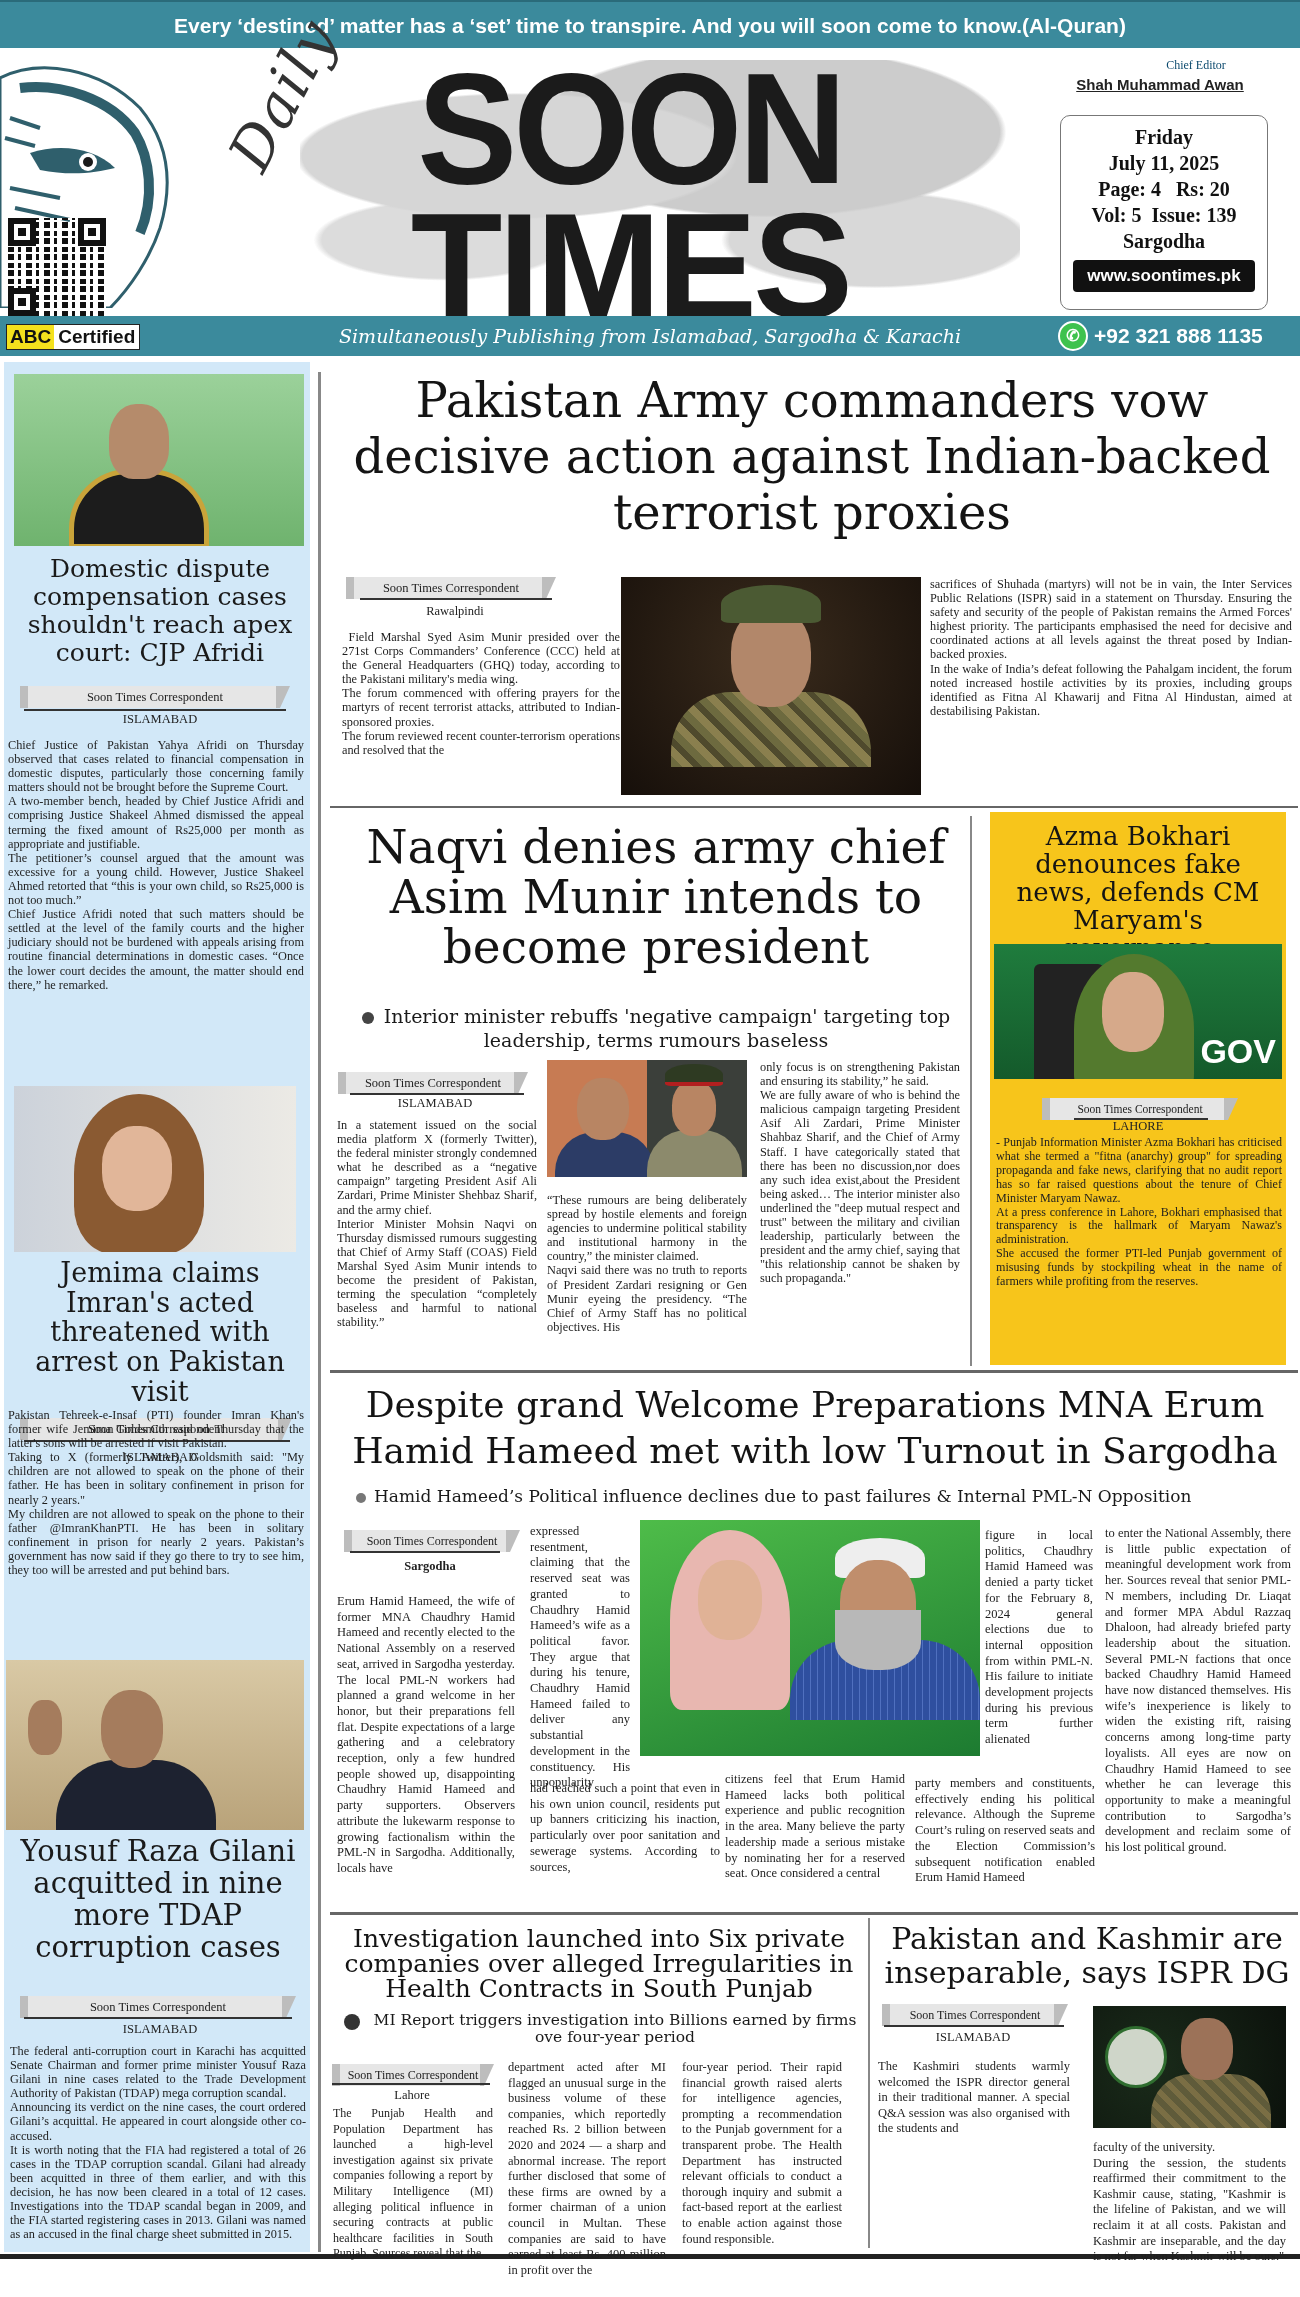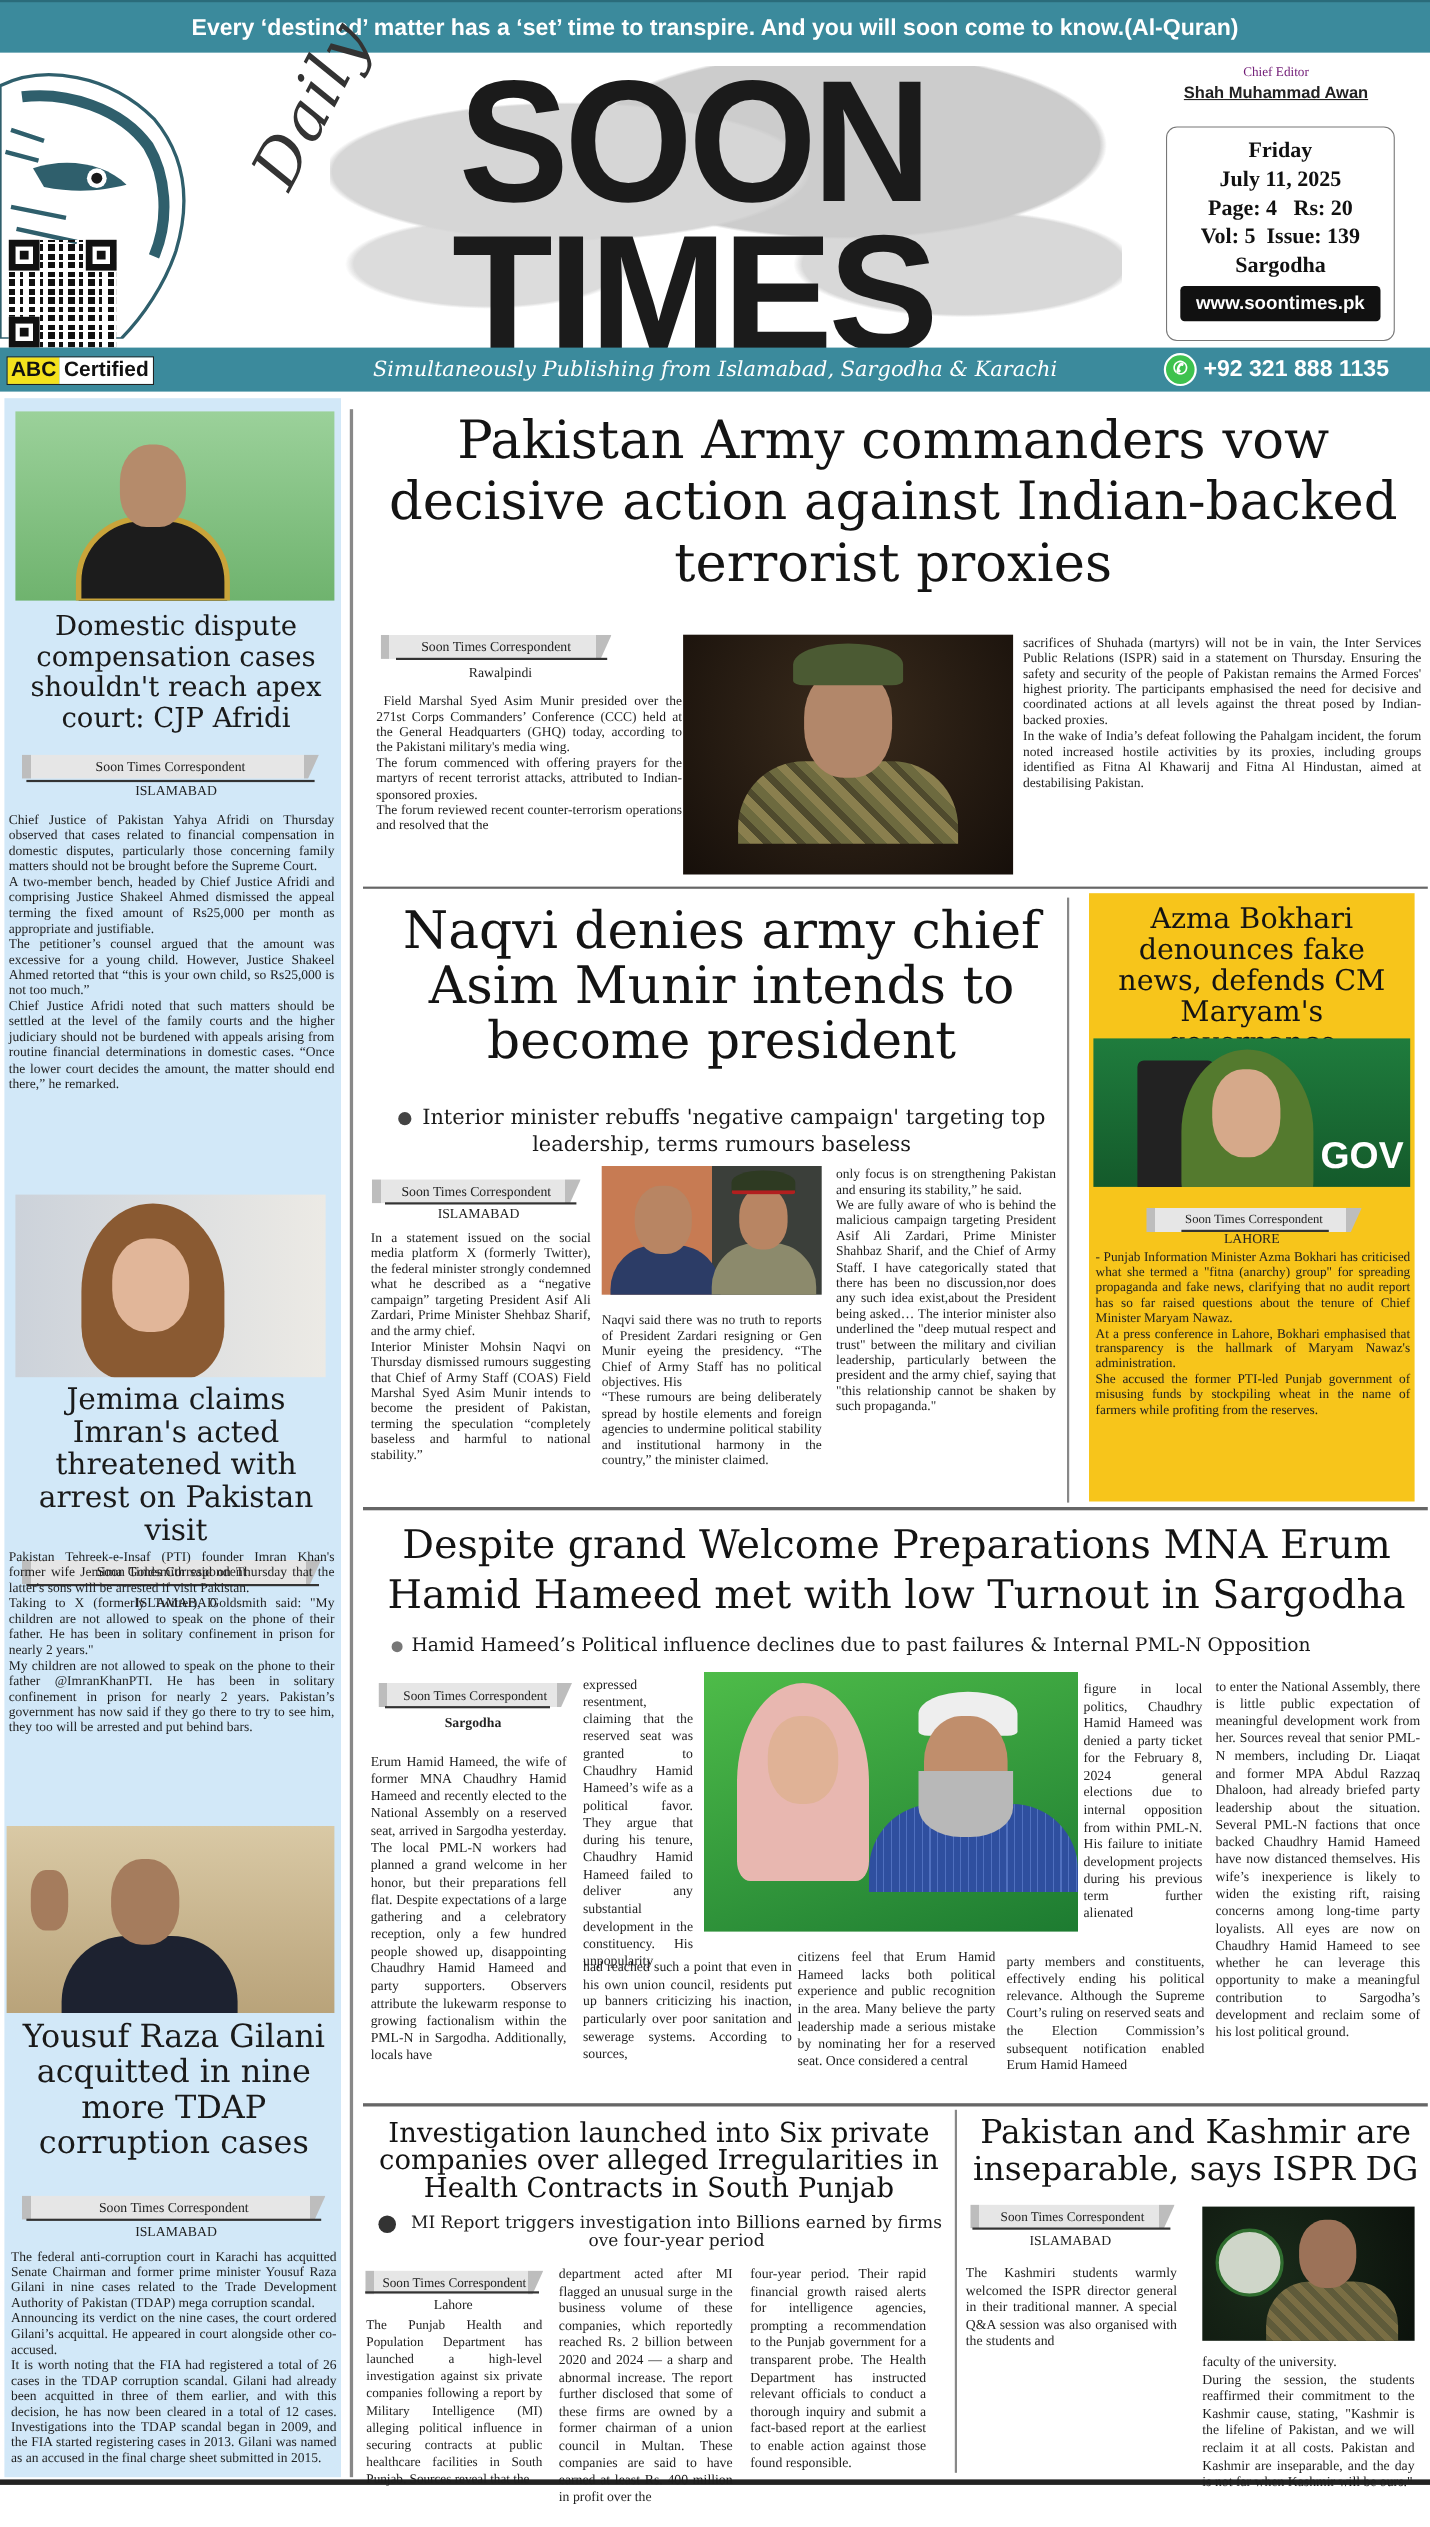--- a/index.html
+++ b/index.html
@@ -9,21 +9,21 @@
 .masthead{left:0;top:48px;width:1300px;height:268px;background:#fff}
 .map{left:300px;top:60px;width:720px;height:240px;background:radial-gradient(ellipse at 30% 40%,#cfcfcf 0 30%,transparent 31%),radial-gradient(ellipse at 65% 30%,#c4c4c4 0 35%,transparent 36%),radial-gradient(ellipse at 80% 75%,#d2d2d2 0 18%,transparent 19%),radial-gradient(ellipse at 20% 75%,#d6d6d6 0 15%,transparent 16%);opacity:.85}
 .eagle{left:0;top:58px;width:190px;height:250px}
 .qr{left:8px;top:218px;width:98px;height:98px;background:
  repeating-linear-gradient(90deg,#111 0 6px,#fff 6px 10px,#111 10px 13px,#fff 13px 18px),#111;
  -webkit-mask:repeating-linear-gradient(0deg,#000 0 5px,transparent 5px 8px,#000 8px 14px,transparent 14px 16px)}
 .qr-corner{width:28px;height:28px;border:6px solid #111;background:#fff;box-shadow:inset 0 0 0 4px #fff, inset 0 0 0 14px #111}
 .daily{left:235px;top:85px;font-family:"DejaVu Serif",serif;font-style:italic;font-size:58px;color:#333;transform:rotate(-62deg);transform-origin:left top;letter-spacing:2px}
 .soon{left:370px;top:58px;width:520px;text-align:center;font-family:"Liberation Sans",sans-serif;font-weight:900;font-size:150px;line-height:140px;color:#1b1b1b;letter-spacing:-4px;transform:scaleY(1.05)}
 .times{left:310px;top:196px;width:640px;text-align:center;font-family:"Liberation Sans",sans-serif;font-weight:900;font-size:150px;line-height:140px;color:#1b1b1b;letter-spacing:-4px}
-.editor-lbl{left:1100px;top:58px;width:120px;text-align:center;font-size:12px;color:#701a75}
+.editor-lbl{left:1136px;top:58px;width:120px;text-align:center;font-size:12px;color:#0c4a6e}
 .editor-name{left:1060px;top:76px;width:200px;text-align:center;font-family:"Liberation Sans",sans-serif;font-size:15px;font-weight:bold;text-decoration:underline;color:#222}
 .infobox{left:1060px;top:115px;width:208px;height:195px;border:1.5px solid #777;border-radius:10px;text-align:center;font-weight:bold;font-size:20px;line-height:26px;padding-top:8px;color:#111}
 .webpill{display:inline-block;margin-top:6px;background:#111;color:#fff;font-family:"Liberation Sans",sans-serif;font-size:17px;padding:3px 14px;border-radius:4px}
 .subbar{left:0;top:316px;width:1300px;height:40px;background:#3b8a9c}
 .abc{left:6px;top:324px;height:26px;display:flex;border:1px solid #222;font-family:"Liberation Sans",sans-serif;font-size:19px;font-weight:bold}
 .abc .a{background:#f4e11d;color:#111;padding:0 3px;line-height:24px}
 .abc .b{background:#fff;color:#111;padding:0 4px;line-height:24px}
 .publish{left:300px;top:316px;width:700px;text-align:center;font-family:"DejaVu Serif",serif;font-style:italic;font-size:19px;color:#fff;line-height:40px}
 .phone{left:1058px;top:316px;width:240px;line-height:40px;color:#fff;font-family:"Liberation Sans",sans-serif;font-weight:bold;font-size:21px;display:flex;align-items:center;gap:6px}
 .wa{width:30px;height:30px;border-radius:50%;background:#3ec24e;border:2px solid #fff;display:inline-flex;align-items:center;justify-content:center;font-size:16px}
@@ -202,22 +202,22 @@
   <p>Interior Minister Mohsin Naqvi on Thursday dismissed rumours suggesting that Chief of Army Staff (COAS) Field Marshal Syed Asim Munir intends to become the president of Pakistan, terming the speculation “completely baseless and harmful to national stability.”</p>
 </div>
 <div class="abs photo ph-naqvi" style="left:547px;top:1060px;width:200px;height:117px">
     <div class="b1"></div>
     <div class="f1"></div>
     <div class="b2"></div>
     <div class="f2"></div>
     <div class="c2"></div>
   </div>
 <div class="body" style="left:547px;top:1193px;width:200px">
+  <p>“These rumours are being deliberately spread by hostile elements and foreign agencies to undermine political stability and institutional harmony in the country,” the minister claimed.</p>
   <p>Naqvi said there was no truth to reports of President Zardari resigning or Gen Munir eyeing the presidency. “The Chief of Army Staff has no political objectives. His</p>
-  <p>“These rumours are being deliberately spread by hostile elements and foreign agencies to undermine political stability and institutional harmony in the country,” the minister claimed.</p>
 </div>
 <div class="body" style="left:760px;top:1060px;width:200px">
   <p>only focus is on strengthening Pakistan and ensuring its stability,” he said.</p>
   <p>We are fully aware of who is behind the malicious campaign targeting President Asif Ali Zardari, Prime Minister Shahbaz Sharif, and the Chief of Army Staff. I have categorically stated that there has been no discussion,nor does any such idea exist,about the President being asked… The interior minister also underlined the "deep mutual respect and trust" between the military and civilian leadership, particularly between the president and the army chief, saying that "this relationship cannot be shaken by such propaganda."</p>
 </div>
 <div class="abs vrule" style="left:970px;top:816px;width:2px;height:550px"></div>
 <div class="abs hrule" style="left:330px;top:1370px;width:968px;height:3px"></div>
 
 <div class="abs yellow" style="left:990px;top:812px;width:296px;height:553px"></div>
 <div class="abs main-hl" style="left:994px;top:822px;width:288px;font-size:26px;line-height:28px">Azma Bokhari denounces fake news, defends CM Maryam's governance</div>

